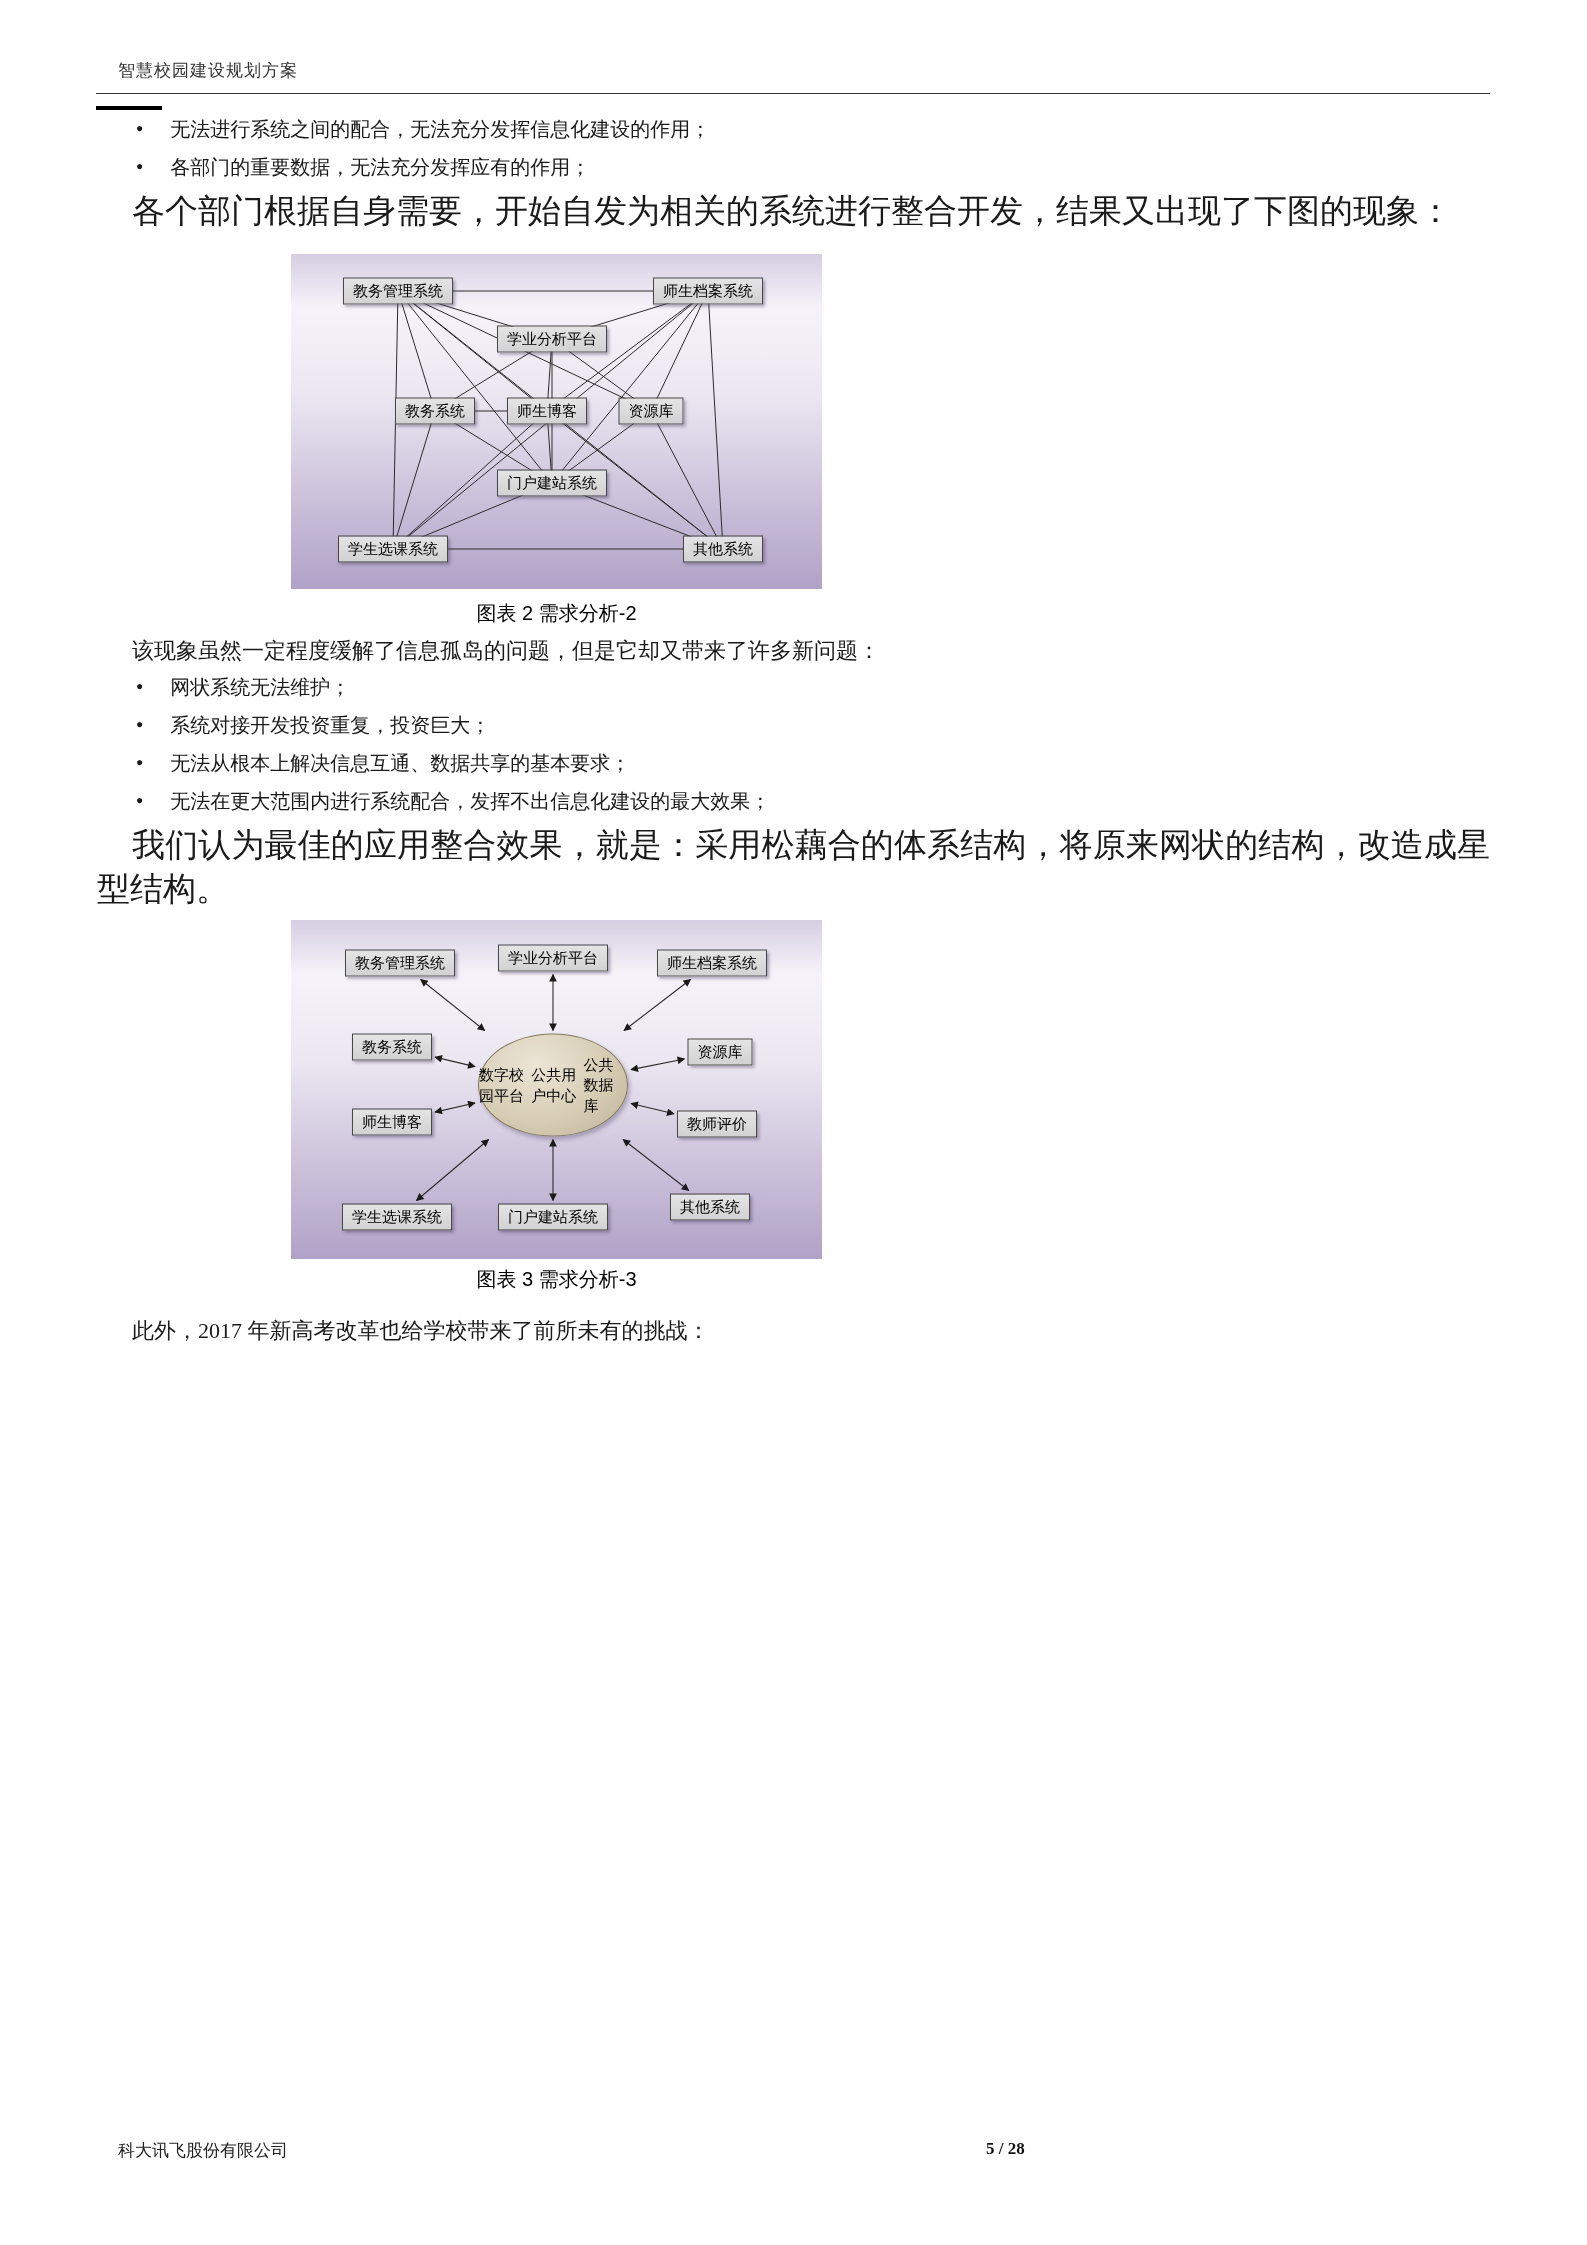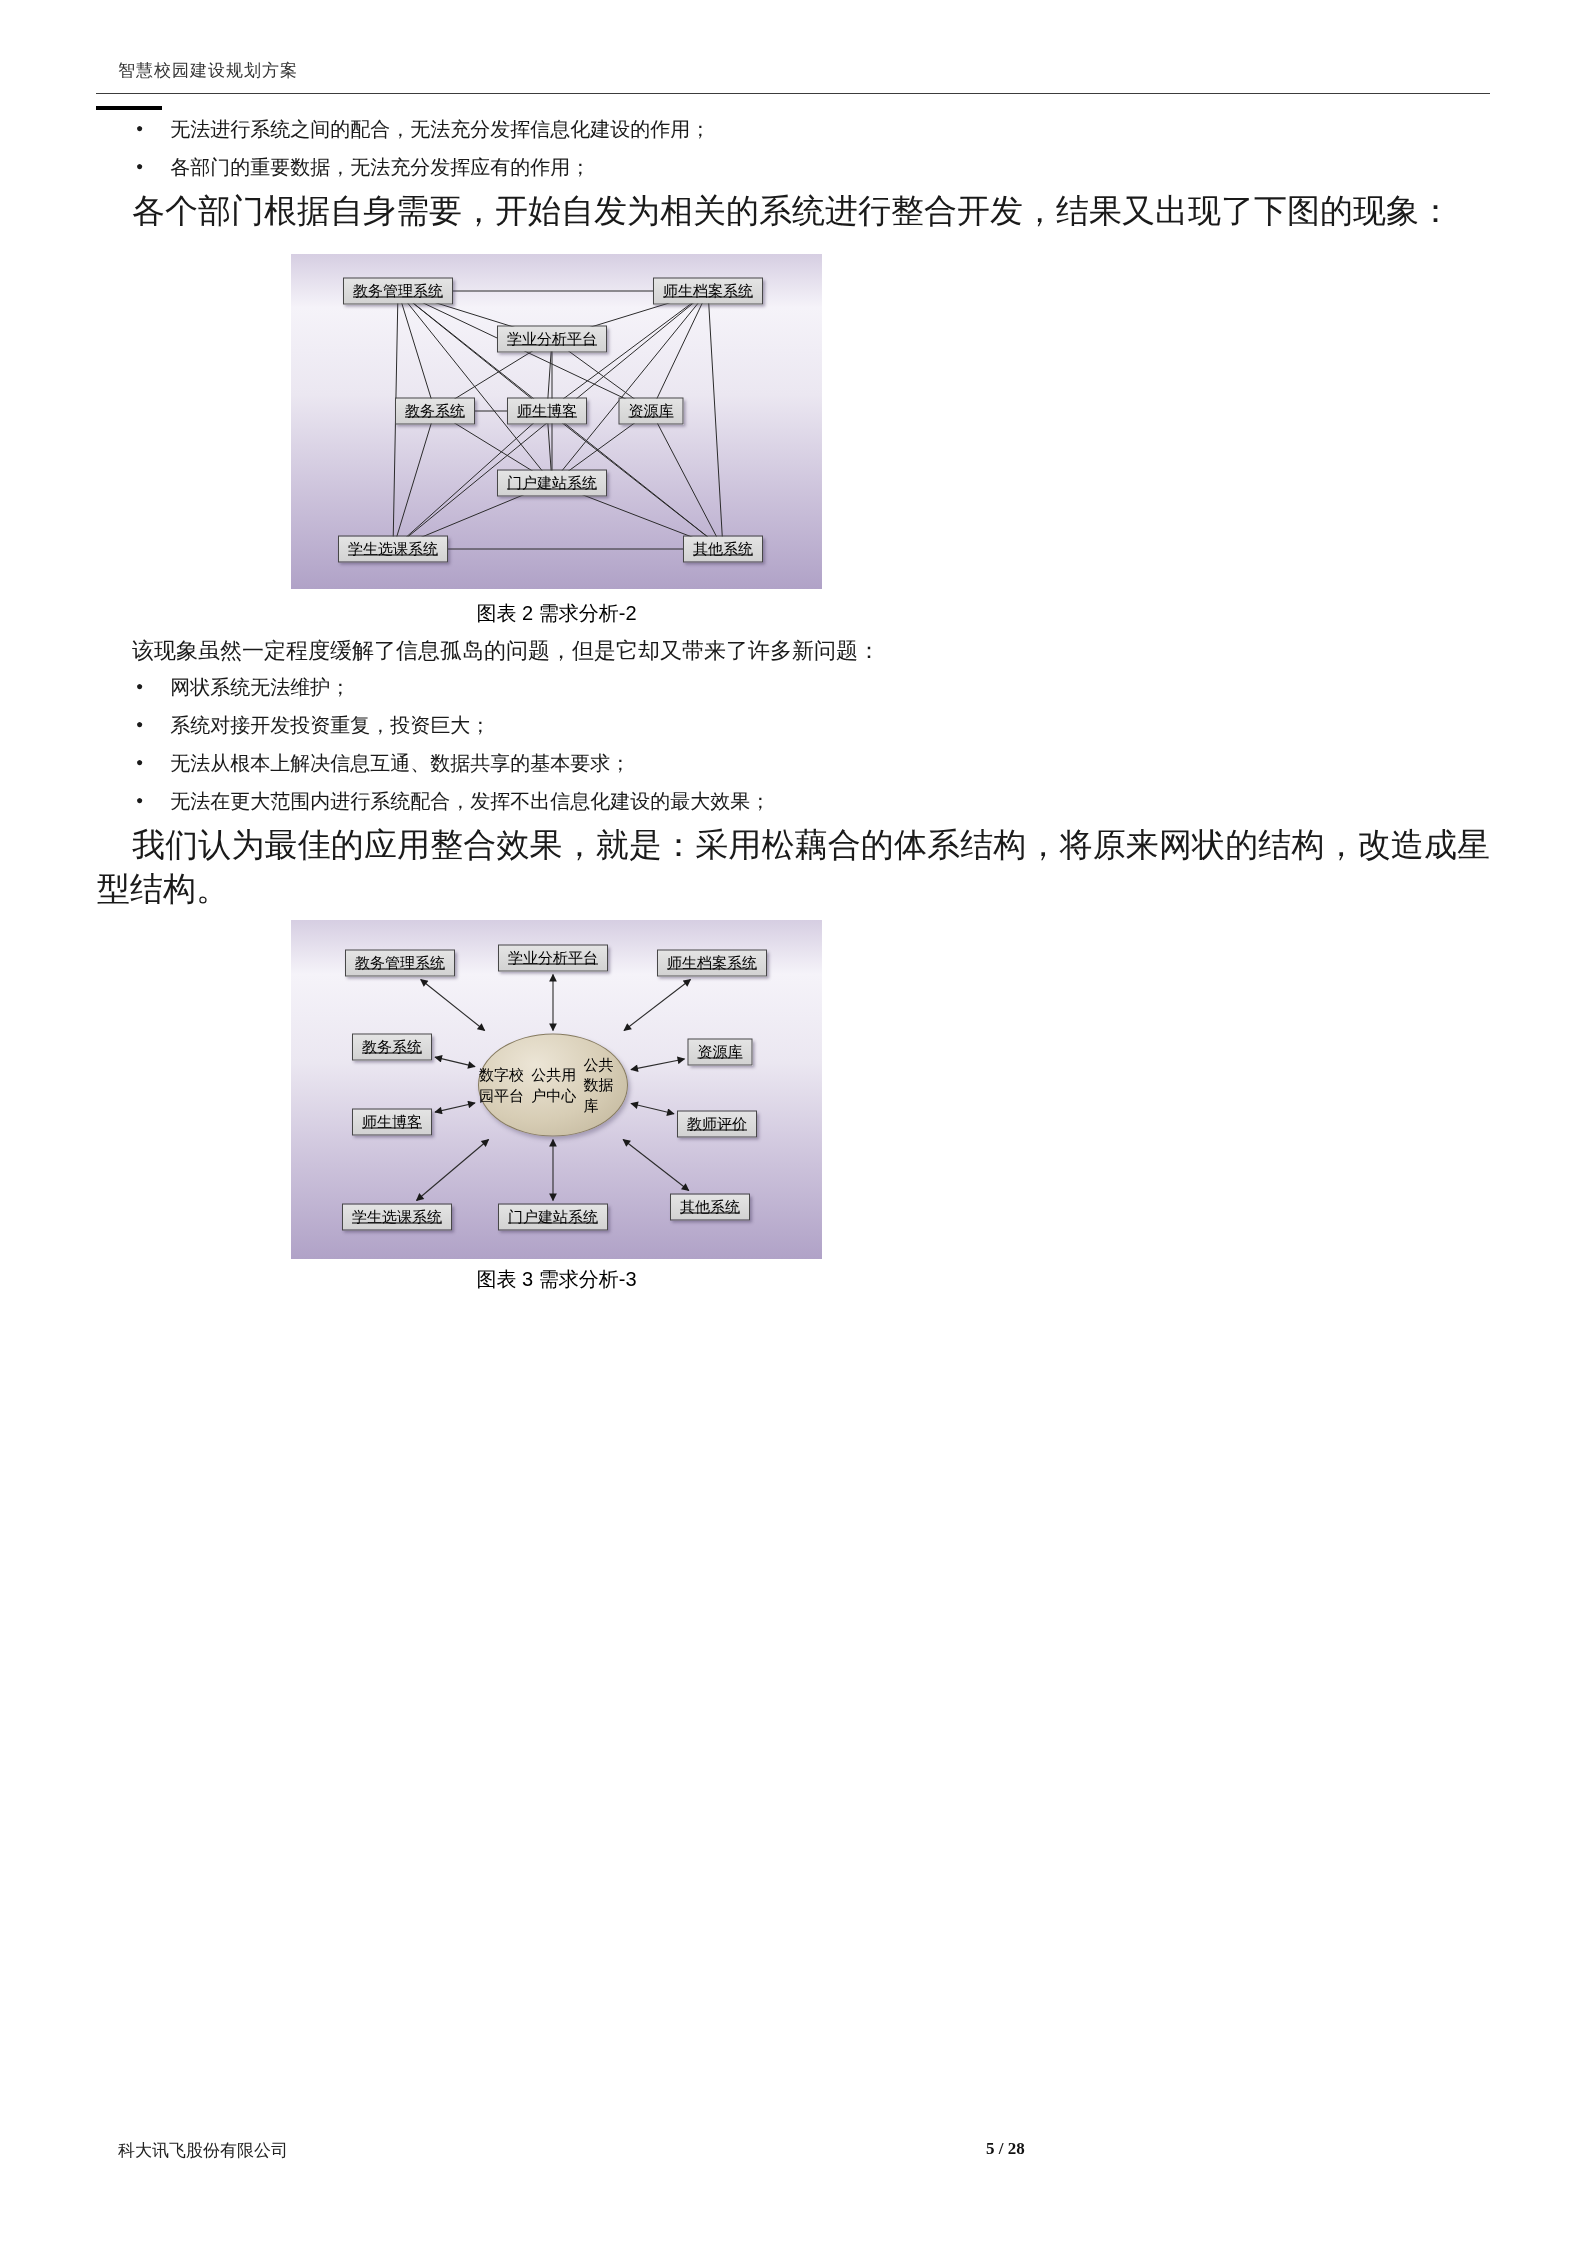--- a/index.html
+++ b/index.html
@@ -34,21 +34,20 @@
   }
   .edge-layer { position:absolute; left:0; top:0; width:100%; height:100%; display:block; }
   .edge { stroke:#2b2b2b; stroke-width:1; }
   #fig3 .edge { stroke-width:1.1; }
   .dnode {
     position:absolute; transform:translate(-50%,-50%);
     background:linear-gradient(180deg,#e4e4e4 0%,#d2d2d2 100%);
     border:1px solid #474747; padding:3px 9px; white-space:nowrap;
     font-family:"Liberation Sans", sans-serif; font-size:15px; color:#000;
     box-shadow:2px 2px 3px rgba(70,60,95,.45);
-    text-decoration:underline;
   }
   .hub {
     position:absolute; transform:translate(-50%,-50%);
     width:150px; height:103px; border-radius:50%;
     background:radial-gradient(ellipse at 38% 30%, #ece5d6 0%, #d7cdb5 55%, #beb398 100%);
     border:1px solid #857a5e;
     display:flex; flex-direction:row; align-items:center; justify-content:center;
     font-family:"Liberation Sans", sans-serif; font-size:15px; line-height:1.35; color:#000;
     box-shadow:2px 3px 4px rgba(70,60,95,.35);
   }
@@ -173,17 +172,18 @@
     <div class="dnode" style="left:429px;top:132px">资源库</div>
     <div class="dnode" style="left:101px;top:202px">师生博客</div>
     <div class="dnode" style="left:426px;top:204px">教师评价</div>
     <div class="dnode" style="left:106px;top:297px">学生选课系统</div>
     <div class="dnode" style="left:262px;top:297px">门户建站系统</div>
     <div class="dnode" style="left:419px;top:287px">其他系统</div>
   </figure>
 
   <div class="caption" style="top:1266px">图表 3 需求分析-3</div>
 
+  <div class="para-sm" style="top:1316px">此外，2017 年新高考改革也给学校带来了前所未有的挑战：</div>
 
   <div class="abs footer-company">科大讯飞股份有限公司</div>
   <div class="abs footer-page">5 / 28</div>
 
 </div>
 
 </body></html>

